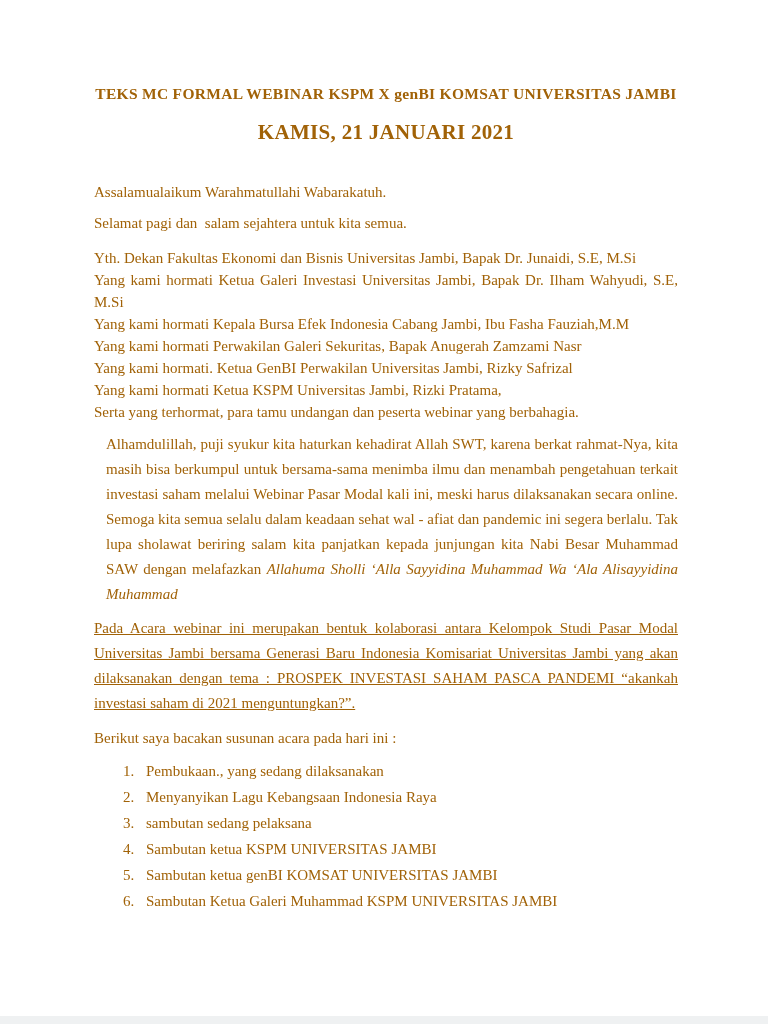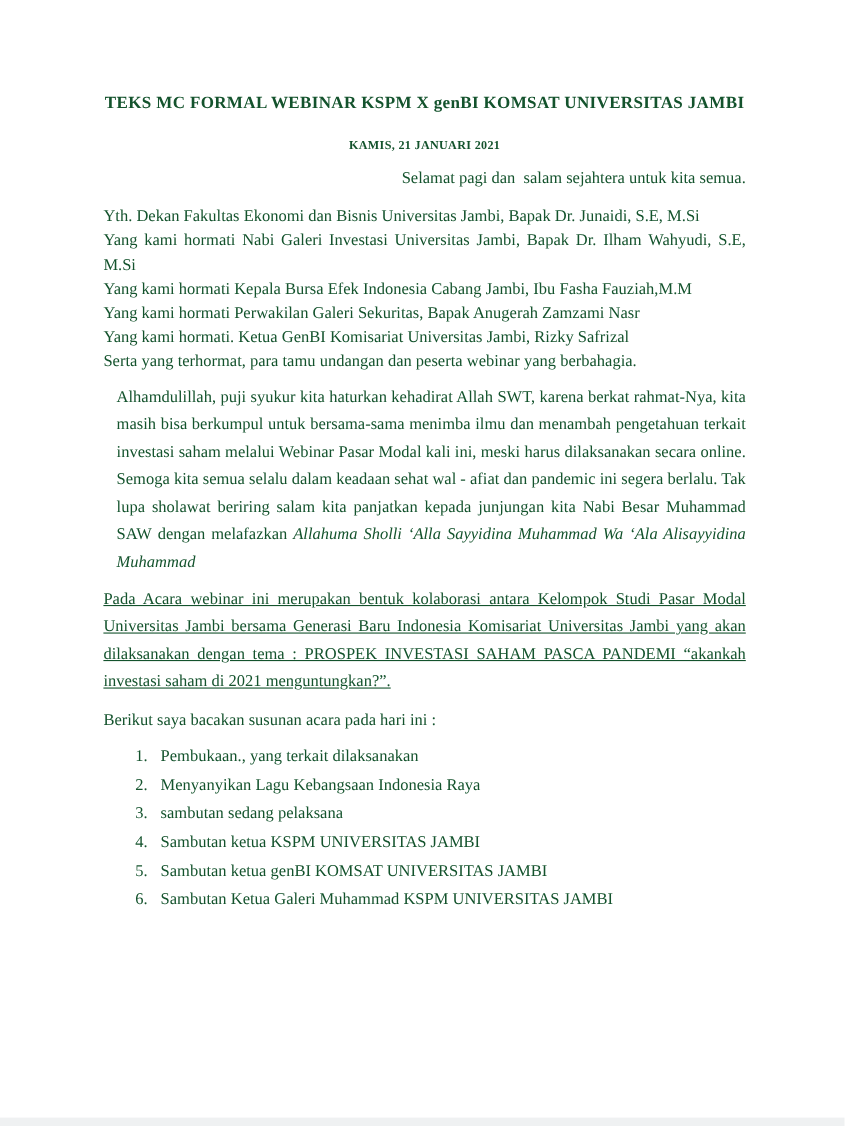--- a/index.html
+++ b/index.html
@@ -7,47 +7,47 @@
   body {
     background: #ffffff;
     font-family: "Liberation Serif", "DejaVu Serif", serif;
   }
   .page {
     position: relative;
     width: 768px;
     height: 1024px;
     background: #ffffff;
     overflow: hidden;
-    color: #14532d;
+    color: #a16207;
     font-size: 15px;
   }
   .content {
     padding: 84px 90px 0 94px;
   }
   .doc-title {
     text-align: center;
     font-weight: bold;
     font-size: 15.5px;
     letter-spacing: 0.3px;
     line-height: 19px;
   }
   .doc-date {
     text-align: center;
     font-weight: bold;
-    font-size: 11px;
+    font-size: 21px;
     letter-spacing: 0.3px;
     line-height: 19px;
     margin-top: 20px;
   }
   .greeting {
     line-height: 21px;
     white-space: pre-wrap;
   }
   .greeting-1 { margin-top: 40px; }
-  .greeting-2 { margin-top: 10px; text-align: right; }
+  .greeting-2 { margin-top: 10px; }
   .honorifics {
     margin-top: 13px;
   }
   .honorific-line {
     line-height: 22px;
     text-align: justify;
   }
   .para {
     text-align: justify;
     line-height: 25px;
@@ -81,39 +81,41 @@
 </style>
 </head>
 <body>
 
 <div class="page">
   <div class="content">
 
     <div class="doc-title">TEKS MC FORMAL WEBINAR KSPM X genBI KOMSAT UNIVERSITAS JAMBI</div>
     <div class="doc-date">KAMIS, 21 JANUARI 2021</div>
 
+    <div class="greeting greeting-1">Assalamualaikum Warahmatullahi Wabarakatuh.</div>
     <div class="greeting greeting-2">Selamat pagi dan  salam sejahtera untuk kita semua.</div>
 
     <div class="honorifics">
       <div class="honorific-line">Yth. Dekan Fakultas Ekonomi dan Bisnis Universitas Jambi, Bapak Dr. Junaidi, S.E, M.Si</div>
-      <div class="honorific-line">Yang kami hormati Nabi Galeri Investasi Universitas Jambi, Bapak Dr. Ilham Wahyudi, S.E, M.Si</div>
+      <div class="honorific-line">Yang kami hormati Ketua Galeri Investasi Universitas Jambi, Bapak Dr. Ilham Wahyudi, S.E, M.Si</div>
       <div class="honorific-line">Yang kami hormati Kepala Bursa Efek Indonesia Cabang Jambi, Ibu Fasha Fauziah,M.M</div>
       <div class="honorific-line">Yang kami hormati Perwakilan Galeri Sekuritas, Bapak Anugerah Zamzami Nasr</div>
-      <div class="honorific-line">Yang kami hormati. Ketua GenBI Komisariat Universitas Jambi, Rizky Safrizal</div>
+      <div class="honorific-line">Yang kami hormati. Ketua GenBI Perwakilan Universitas Jambi, Rizky Safrizal</div>
+      <div class="honorific-line">Yang kami hormati Ketua KSPM Universitas Jambi, Rizki Pratama,</div>
       <div class="honorific-line">Serta yang terhormat, para tamu undangan dan peserta webinar yang berbahagia.</div>
     </div>
 
     <div class="para para-1"><span>Alhamdulillah, puji syukur kita haturkan kehadirat Allah SWT, karena berkat rahmat-Nya, kita masih bisa berkumpul untuk bersama-sama menimba ilmu dan menambah pengetahuan terkait investasi saham melalui Webinar Pasar Modal kali ini, meski harus dilaksanakan secara online. Semoga kita semua selalu dalam keadaan sehat wal - afiat dan pandemic ini segera berlalu. Tak lupa sholawat beriring salam kita panjatkan kepada junjungan kita Nabi Besar Muhammad SAW dengan melafazkan </span><span class="italic">Allahuma Sholli ‘Alla Sayyidina Muhammad Wa ‘Ala Alisayyidina Muhammad</span></div>
 
     <div class="para para-2">Pada Acara webinar ini merupakan bentuk kolaborasi antara Kelompok Studi Pasar Modal Universitas Jambi bersama Generasi Baru Indonesia Komisariat Universitas Jambi yang akan dilaksanakan dengan tema : PROSPEK INVESTASI SAHAM PASCA PANDEMI “akankah investasi saham di 2021 menguntungkan?”.</div>
 
     <div class="agenda-intro">Berikut saya bacakan susunan acara pada hari ini :</div>
 
     <ol class="agenda-list">
-      <li>Pembukaan., yang terkait dilaksanakan</li>
+      <li>Pembukaan., yang sedang dilaksanakan</li>
       <li>Menyanyikan Lagu Kebangsaan Indonesia Raya</li>
       <li>sambutan sedang pelaksana</li>
       <li>Sambutan ketua KSPM UNIVERSITAS JAMBI</li>
       <li>Sambutan ketua genBI KOMSAT UNIVERSITAS JAMBI</li>
       <li>Sambutan Ketua Galeri Muhammad KSPM UNIVERSITAS JAMBI</li>
     </ol>
 
   </div>
   <div class="bottom-band"></div>
 </div>

